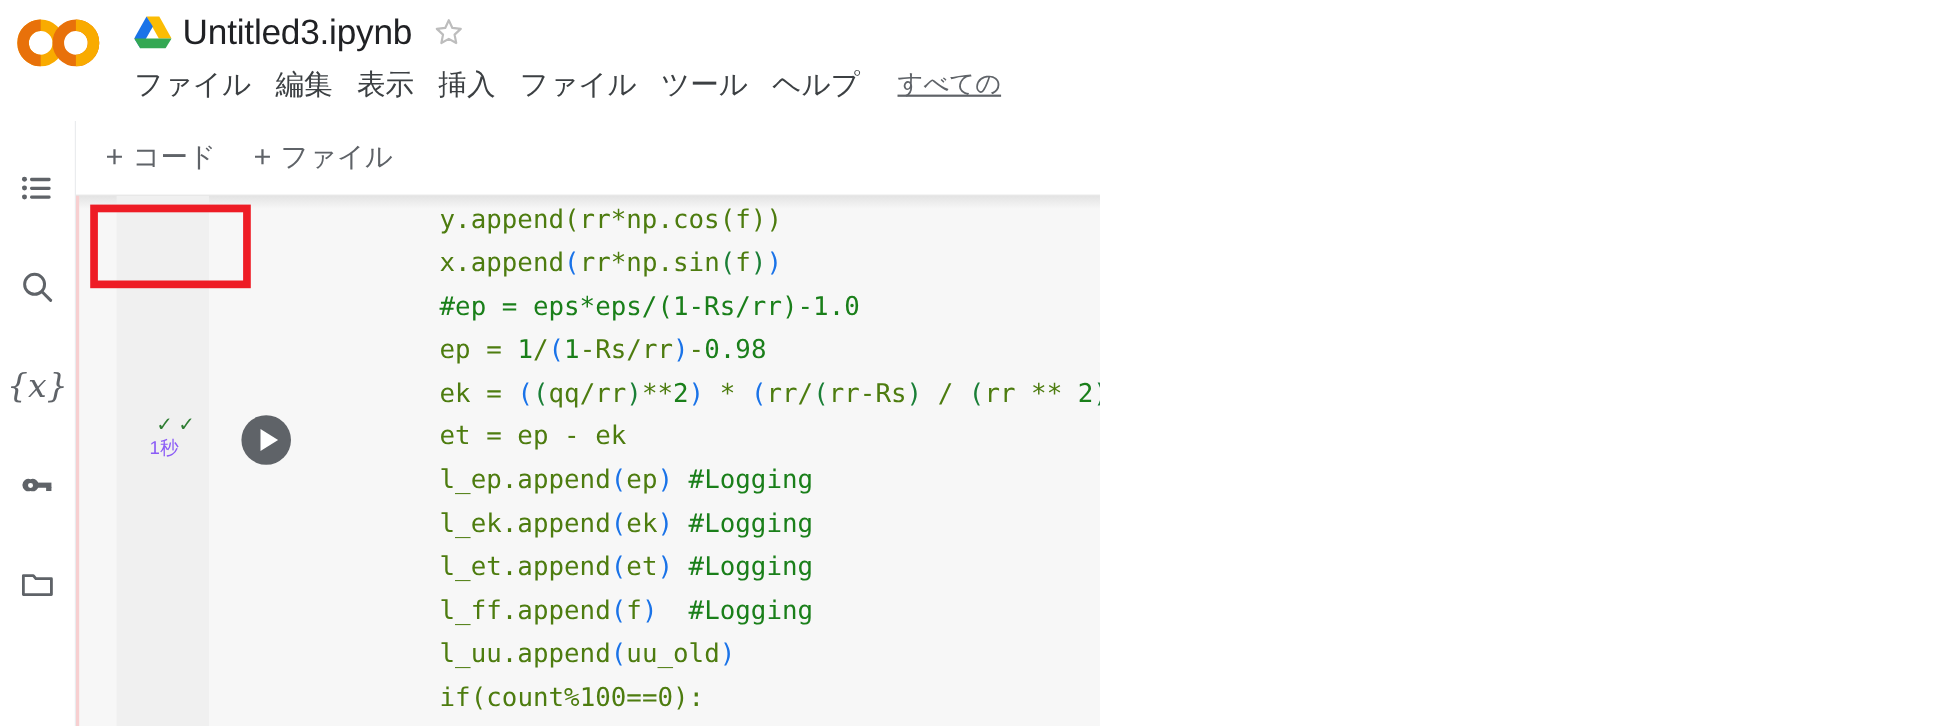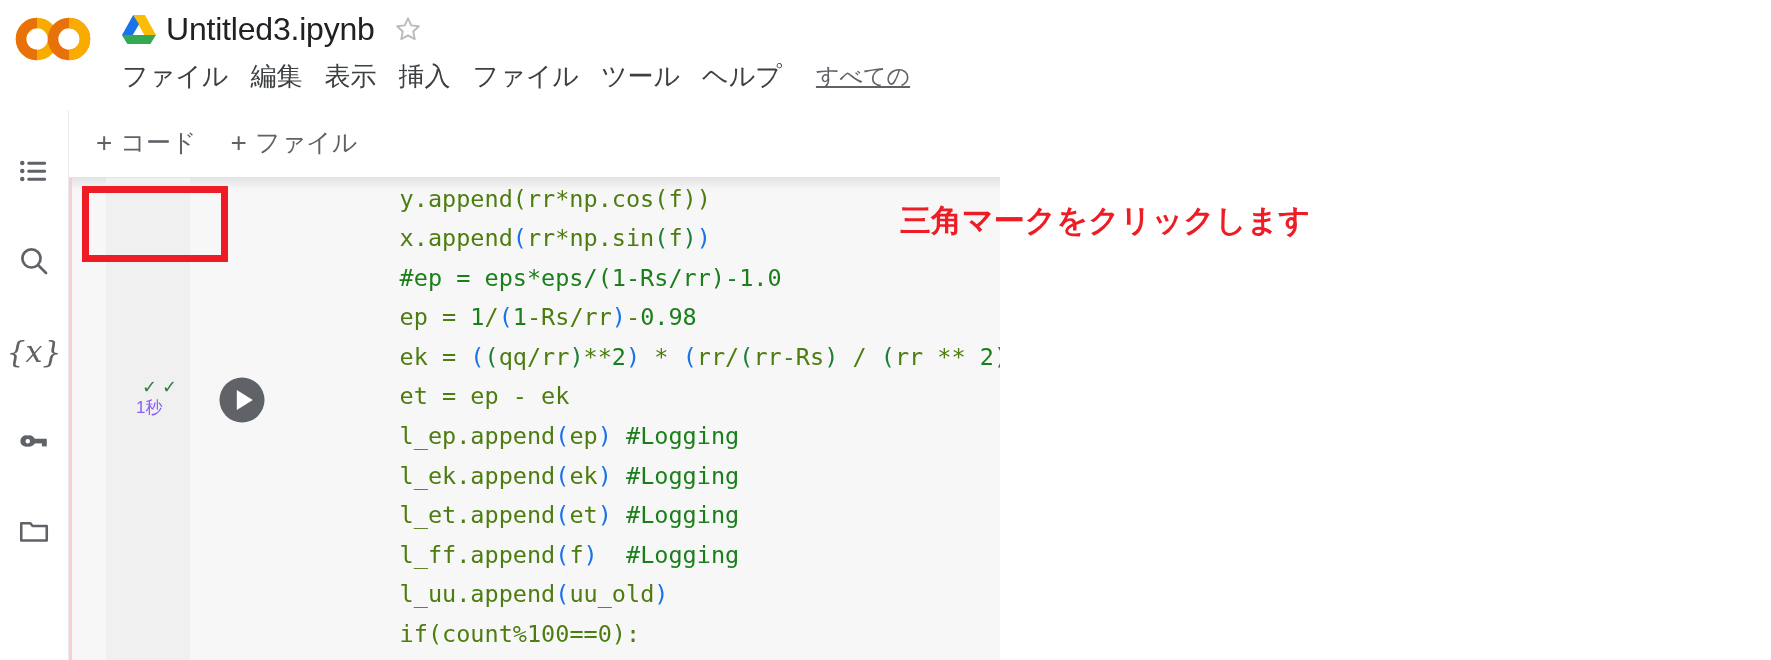--- a/index.html
+++ b/index.html
@@ -398,16 +398,15 @@
           </svg>
         </span>
       </div>
 
       <pre class="code" id="code-block" style="top: -22px;"><span class="ln"><span class="tok-plain">    y.append(rr*np.cos(f))</span></span><span class="ln"><span class="tok-plain">    x.append</span><span class="tok-par">(</span><span class="tok-plain">rr*np.sin</span><span class="tok-par2">(</span><span class="tok-plain">f</span><span class="tok-par2">)</span><span class="tok-par">)</span></span><span class="ln"><span class="tok-com">    #ep = eps*eps/(1-Rs/rr)-1.0</span></span><span class="ln"><span class="tok-plain">    ep = </span><span class="tok-num">1</span><span class="tok-plain">/</span><span class="tok-par">(</span><span class="tok-num">1</span><span class="tok-plain">-Rs/rr</span><span class="tok-par">)</span><span class="tok-plain">-</span><span class="tok-num">0.98</span></span><span class="ln"><span class="tok-plain">    ek = </span><span class="tok-par">(</span><span class="tok-par2">(</span><span class="tok-plain">qq/rr</span><span class="tok-par2">)</span><span class="tok-plain">**</span><span class="tok-num">2</span><span class="tok-par">)</span><span class="tok-plain"> * </span><span class="tok-par">(</span><span class="tok-plain">rr/</span><span class="tok-par2">(</span><span class="tok-plain">rr-Rs</span><span class="tok-par2">)</span><span class="tok-plain"> / </span><span class="tok-par2">(</span><span class="tok-plain">rr ** </span><span class="tok-num">2</span><span class="tok-par2">)</span></span><span class="ln"><span class="tok-plain">    et = ep - ek</span></span><span class="ln"><span class="tok-plain">    l_ep.append</span><span class="tok-par">(</span><span class="tok-plain">ep</span><span class="tok-par">)</span><span class="tok-plain"> </span><span class="tok-com">#Logging</span></span><span class="ln"><span class="tok-plain">    l_ek.append</span><span class="tok-par">(</span><span class="tok-plain">ek</span><span class="tok-par">)</span><span class="tok-plain"> </span><span class="tok-com">#Logging</span></span><span class="ln"><span class="tok-plain">    l_et.append</span><span class="tok-par">(</span><span class="tok-plain">et</span><span class="tok-par">)</span><span class="tok-plain"> </span><span class="tok-com">#Logging</span></span><span class="ln"><span class="tok-plain">    l_ff.append</span><span class="tok-par">(</span><span class="tok-plain">f</span><span class="tok-par">)</span><span class="tok-plain">  </span><span class="tok-com">#Logging</span></span><span class="ln"><span class="tok-plain">    l_uu.append</span><span class="tok-par">(</span><span class="tok-plain">uu_old</span><span class="tok-par">)</span></span><span class="ln"><span class="tok-plain">    if(</span><span class="tok-plain">count%100</span><span class="tok-plain">==0</span><span class="tok-plain">):</span></span></pre>
     </div>
   </div>
 
   <div class="redbox"></div>
 
-  <div class="annotation">三角マークをクリックします</div>
 
   <div class="right-blank"></div>
 </div>
 
 </body></html>

